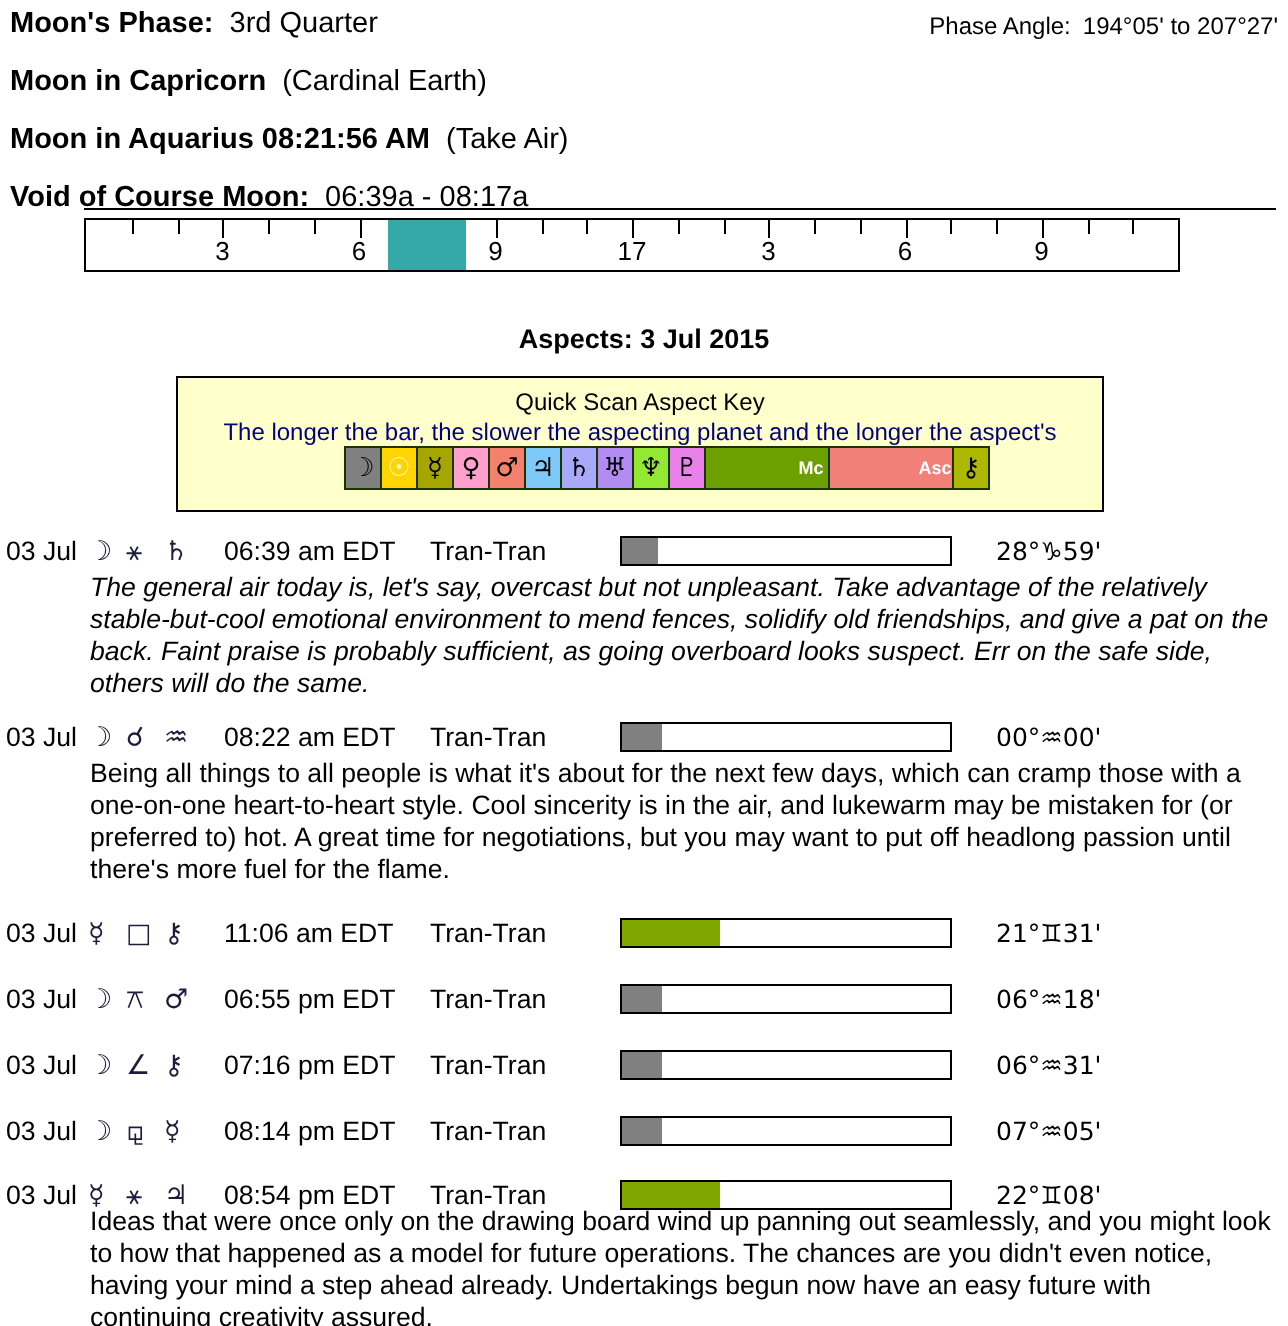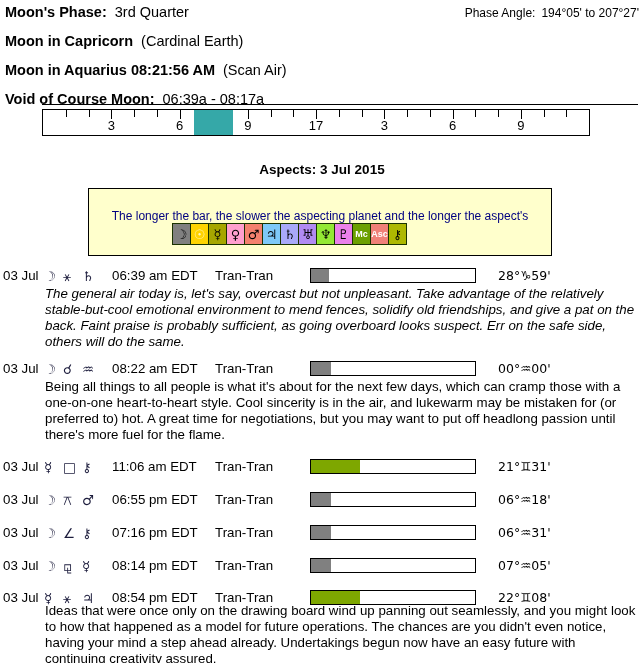--- a/index.html
+++ b/index.html
@@ -33,21 +33,21 @@
   #key-box{position:absolute;left:88px;top:188px;width:462px;height:66px;
     background:#FFFFCC;border:1px solid #000;}
   #key-title{position:absolute;left:0;top:5px;width:100%;text-align:center;font-size:12px;}
   #key-subtitle{position:absolute;left:0;top:20px;width:100%;text-align:center;
     font-size:12px;color:#000080;}
   #key-strip{position:absolute;left:83px;top:34px;display:flex;border:1px solid #1a3300;}
   .kcell{width:17px;height:20px;display:flex;align-items:center;justify-content:center;
     border-right:1px solid #1a3300;font-size:13px;line-height:1;
     font-family:"DejaVu Sans",sans-serif;}
   .kcell:last-child{border-right:none;}
-  .kcell.ktext{font-family:"Liberation Sans",sans-serif;font-size:9px;font-weight:bold;}
+  .kcell.ktext{font-family:"Liberation Sans",sans-serif;font-size:9px;font-weight:bold;padding-left:44px;}
 
   
   .arow{position:absolute;left:0;width:644px;height:17px;font-size:13.3px;white-space:nowrap;}
   .arow span{position:absolute;top:0;}
   .c-date{left:3px;}
   .c-p1{left:44px;}
   .c-asp{left:63px;}
   .c-p2{left:82px;}
   .c-p1,.c-asp,.c-p2{font-size:13.5px;color:#1c1c3c;}
   .c-time{left:112px;}
@@ -66,21 +66,21 @@
 
 <div id="phase-angle">
   <span>Phase Angle:</span><span class="hval">194°05' to 207°27'</span>
 </div>
 
 <div class="hline" style="top:33px">
   <span class="b">Moon in Capricorn</span><span class="hval">(Cardinal Earth)</span>
 </div>
 
 <div class="hline" style="top:62px">
-  <span class="b">Moon in Aquarius 08:21:56 AM</span><span class="hval">(Scan Air)</span>
+  <span class="b">Moon in Aquarius 08:21:56 AM</span><span class="hval">(Take Air)</span>
 </div>
 
 <div class="hline" style="top:91px">
   <span class="b">Void of Course Moon:</span><span class="hval">06:39a -  08:17a</span>
 </div>
 
 <div id="voc-underline"></div>
 
 <div id="ruler">
     <div class="tick" style="left: 22.8px;"></div>
@@ -112,20 +112,21 @@
     <div class="hlabel" style="left: 273px;">17</div>
     <div class="hlabel" style="left: 341.3px;">3</div>
     <div class="hlabel" style="left: 409.5px;">6</div>
     <div class="hlabel" style="left: 477.8px;">9</div>
     <div id="void-block" style="left: 151.3px; width: 39.1px; background: rgb(53, 168, 168);"></div>
   </div>
 
 <div id="aspects-title">Aspects: 3 Jul 2015</div>
 
 <div id="key-box">
+  <div id="key-title">Quick Scan Aspect Key</div>
   <div id="key-subtitle">The longer the bar, the slower the aspecting planet and the longer the aspect's duration.</div>
   <div id="key-strip">
       <div class="kcell" style="background: rgb(128, 128, 128); color: rgb(0, 0, 0);">☽</div>
       <div class="kcell" style="background: rgb(255, 212, 0); color: rgb(255, 248, 192);">☉</div>
       <div class="kcell" style="background: rgb(166, 166, 0); color: rgb(0, 0, 0);">☿</div>
       <div class="kcell" style="background: rgb(255, 159, 206); color: rgb(0, 0, 0);">♀</div>
       <div class="kcell" style="background: rgb(244, 129, 110); color: rgb(0, 0, 0);">♂</div>
       <div class="kcell" style="background: rgb(126, 201, 248); color: rgb(0, 0, 0);">♃</div>
       <div class="kcell" style="background: rgb(169, 169, 249); color: rgb(0, 0, 0);">♄</div>
       <div class="kcell" style="background: rgb(177, 138, 242); color: rgb(0, 0, 0);">♅</div>

